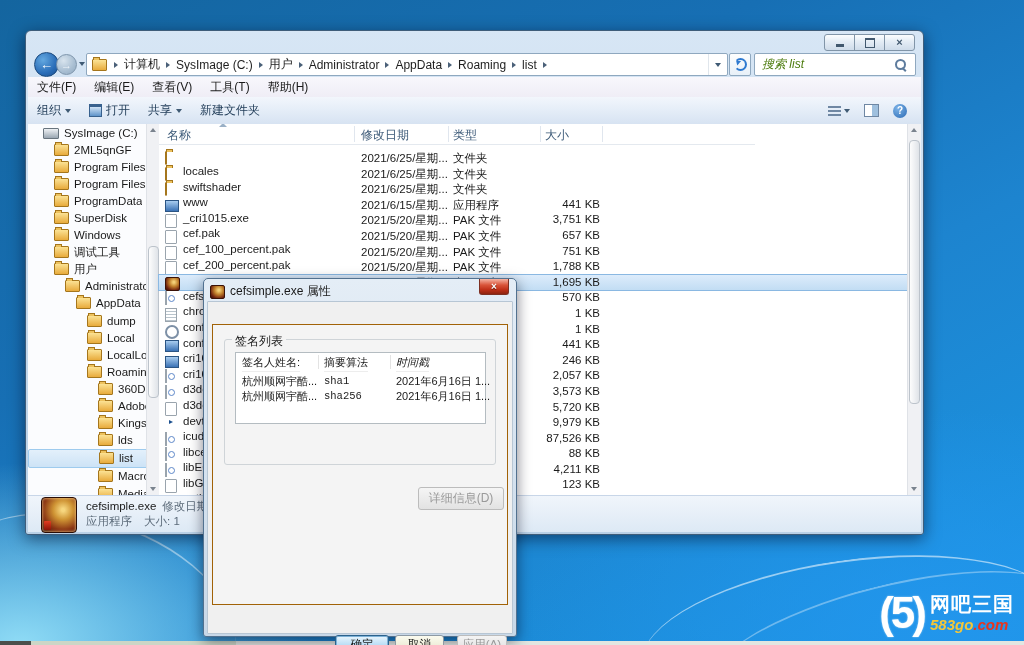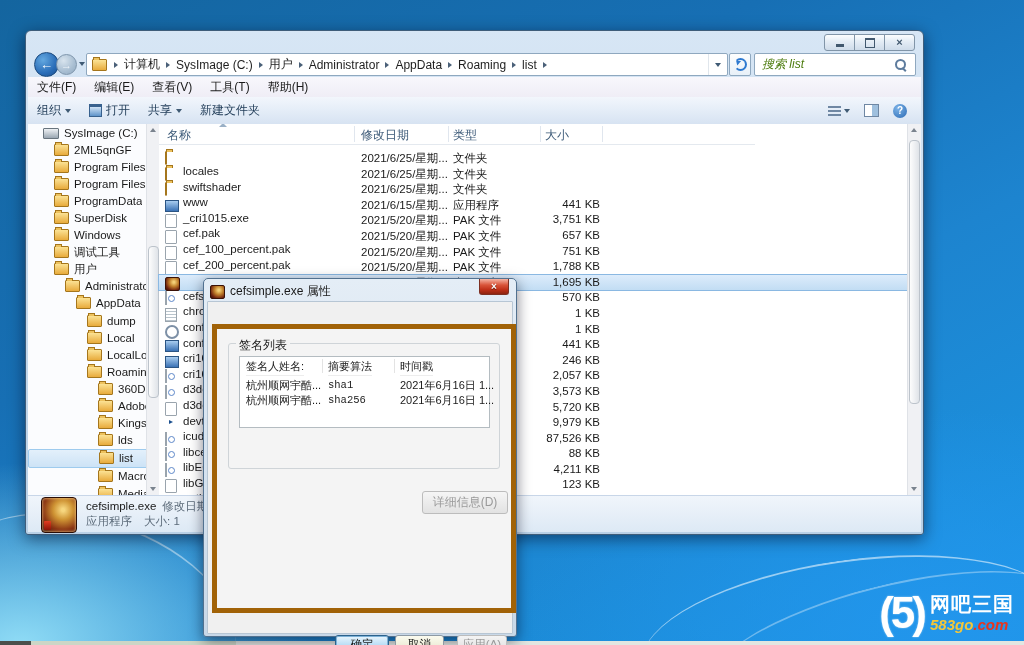--- a/index.html
+++ b/index.html
@@ -118,21 +118,21 @@
   
   #dlg{position:absolute;left:203px;top:278px;width:312px;height:357px;border:1px solid #52718f;border-radius:5px 5px 3px 3px;
      background:linear-gradient(#e4edf6,#c8d8e8);box-shadow:0 4px 14px rgba(0,0,20,.5);}
   #dlg-title{position:absolute;left:6px;top:4px;display:flex;align-items:center;gap:5px;font-size:12px;color:#1a1a1a;}
   #dlg-close{position:absolute;top:0px;right:7px;width:28px;height:15px;border:1px solid #7e3022;border-top:none;border-radius:0 0 3px 3px;
      background:linear-gradient(#f4b3a3,#d9543a 40%,#c03119 70%,#8e2410);display:flex;align-items:center;justify-content:center;color:#fff;font-size:10px;font-weight:bold;text-shadow:0 1px 1px #5e1608;}
   #dlg-body{position:absolute;left:3px;top:22px;width:304px;height:331px;background:#f0f0f0;border:1px solid #b7c6d4;border-radius:1px;}
   #tabs{position:absolute;left:5px;top:4px;height:19px;display:flex;align-items:flex-end;}
   .tab{font-size:12px;color:#1a1a1a;padding:2px 7px 2px 7px;border:1px solid #8ca0b0;border-bottom:none;background:linear-gradient(#fff,#e9e9e9);border-radius:2px 2px 0 0;margin-right:-1px;position:relative;}
   .tab.active{background:#fdfdfd;padding:3px 8px 4px 8px;z-index:3;border-color:#7c919f;}
-  #tabpage{position:absolute;left:4px;top:22px;width:294px;height:279px;border:5px solid #a16207;background:#f4f4f4;z-index:1;}
+  #tabpage{position:absolute;left:4px;top:22px;width:294px;height:279px;border:1px solid #a16207;background:#f4f4f4;z-index:1;}
   #groupbox{position:absolute;left:11px;top:14px;width:270px;height:124px;border:1px solid #cfd4d8;border-radius:3px;}
   #group-label{position:absolute;left:7px;top:-7px;background:#f4f4f4;padding:0 3px;font-size:12px;color:#1a1a1a;}
   #sigtable{position:absolute;left:10px;top:12px;width:249px;height:70px;background:#fff;border:1px solid #b4bcc1;font-size:11px;color:#1a1a1a;}
   .sig-hdr{position:absolute;top:0;height:18px;line-height:18px;border-bottom:1px solid #ededed;}
   .sig-hdr-sep{position:absolute;top:2px;width:1px;height:14px;background:#e3e3e3;}
   .sigrow{position:absolute;height:15px;line-height:15px;width:100%;}
   .sc1{position:absolute;left:6px;white-space:nowrap;}
   .sc2{position:absolute;left:88px;font-family:"Liberation Mono","DejaVu Sans Mono",monospace;font-size:10.5px;}
   .sc3{position:absolute;left:160px;white-space:nowrap;}
   #details-btn{position:absolute;left:193px;top:147px;width:84px;height:21px;border:1px solid #bcbcbc;border-radius:3px;
@@ -483,21 +483,21 @@
     <div id="dlg-close">
         <span>×</span>
       </div>
     <div id="dlg-body">
       <div id="tabpage">
         <div id="groupbox">
           <span id="group-label">签名列表</span>
           <div id="sigtable">
             <span class="sig-hdr" style="left:6px;">签名人姓名:</span>
             <span class="sig-hdr" style="left:88px;">摘要算法</span>
-            <span class="sig-hdr" style="left:160px;">时间戳</span>
+            <span class="sig-hdr" style="left:160px;font-style:italic;">时间戳</span>
             <span class="sig-hdr-sep" style="left:82px;"></span>
             <span class="sig-hdr-sep" style="left:154px;"></span>
             <div id="sigrows">
                 <div class="sigrow" style="top: 21px;">
                   <span class="sc1">杭州顺网宇酷...</span>
                   <span class="sc2">sha1</span>
                   <span class="sc3">2021年6月16日 1...</span>
                 </div>
                 <div class="sigrow" style="top: 36px;">
                   <span class="sc1">杭州顺网宇酷...</span>

